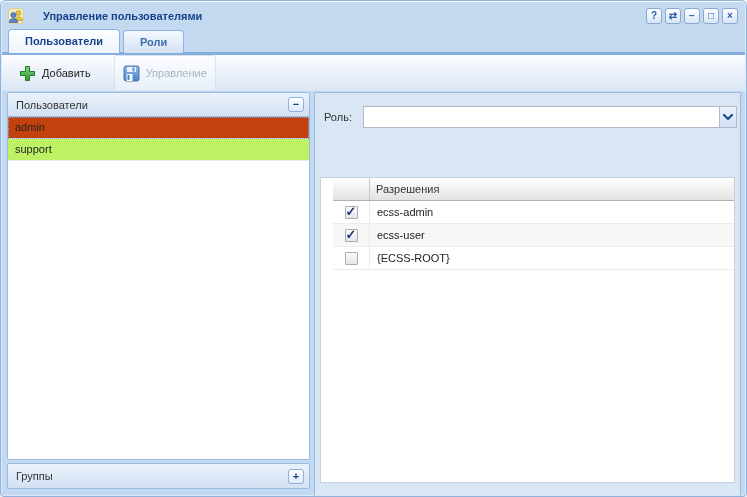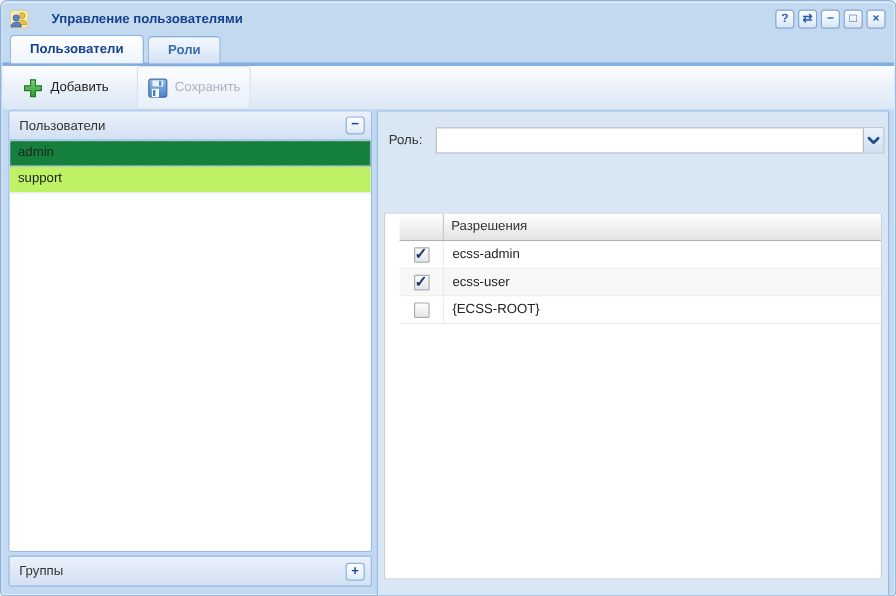--- a/index.html
+++ b/index.html
@@ -49,21 +49,21 @@
   .tool-sq{
     width:16px;height:15px;border:1px solid #8fb1dc;border-radius:3px;flex:none;
     background:linear-gradient(#ffffff,#dfeafa);color:#15428b;font-weight:bold;
     font-size:11px;line-height:13px;text-align:center;cursor:pointer;
   }
   
   .left-col{position:absolute;left:6px;top:91px;width:303px;height:397px;}
   .users-panel{position:absolute;left:0;right:0;top:0;bottom:29px;border:1px solid #99bbe8;border-radius:2px;background:#fff;display:flex;flex-direction:column;overflow:hidden;}
   .user-list{flex:1;background:#fff;overflow:hidden;}
   .list-row{height:22px;line-height:21px;padding-left:7px;border-bottom:1px solid #e7ecf3;cursor:pointer;background:#bef264;}
-  .list-row.selected{background:#15803d;outline:1px dotted #8fa7c9;outline-offset:-1px;}
+  .list-row.selected{background:#c2410c;outline:1px dotted #8fa7c9;outline-offset:-1px;}
   .groups-bar{position:absolute;left:0;right:0;bottom:0;height:26px;border:1px solid #99bbe8;border-radius:2px;
     background:linear-gradient(#eaf1fb,#d2e1f3);display:flex;align-items:center;padding:0 5px 0 8px;color:#333;}
   .groups-bar .hdr-title{flex:1;}
   .splitter{position:absolute;left:309px;top:91px;width:4px;height:397px;cursor:col-resize;}
   
   .right-panel{position:absolute;left:313px;top:91px;width:427px;height:484px;border:1px solid #99bbe8;border-radius:2px;background:#d9e6f4;}
   .role-label{position:absolute;left:9px;top:18px;color:#333;}
   .combo{position:absolute;left:48px;top:13px;width:374px;height:22px;border:1px solid #b5b8c8;background:#fff;display:flex;}
   .combo input{flex:1;border:none;outline:none;padding:0 4px;font:11px "Liberation Sans",sans-serif;background:transparent;}
   .combo-trigger{width:17px;flex:none;border-left:1px solid #b5b8c8;background:linear-gradient(#eaf2fc,#cfe0f2);display:flex;align-items:center;justify-content:center;cursor:pointer;}
@@ -132,21 +132,21 @@
           <stop offset="0" stop-color="#7fb3e8"></stop>
               <stop offset="1" stop-color="#2f6cc0"></stop>
         </linearGradient>
           </defs>
         <rect x="1" y="1" width="15" height="15" rx="2" fill="url(#gf)" stroke="#2a5aa0"></rect>
         <rect x="4" y="2" width="9" height="5" rx="0.5" fill="#eaf2fc"></rect>
         <rect x="9.5" y="2.5" width="2" height="4" fill="#3f7bc8"></rect>
         <rect x="3.5" y="9" width="6" height="7" fill="#ffffff"></rect>
         <rect x="4.5" y="10" width="2" height="5" fill="#2f6cc0"></rect>
       </svg>
-      <span class="lbl">Сохранить</span>
+      <span class="lbl">Управление</span>
     </div>
   </div>
 
   <div class="left-col">
     <div class="users-panel">
       <div class="panel-hdr">
         <span class="hdr-title">Пользователи</span>
         <span class="tool-sq"><span>−</span></span>
       </div>
       <div class="user-list">

